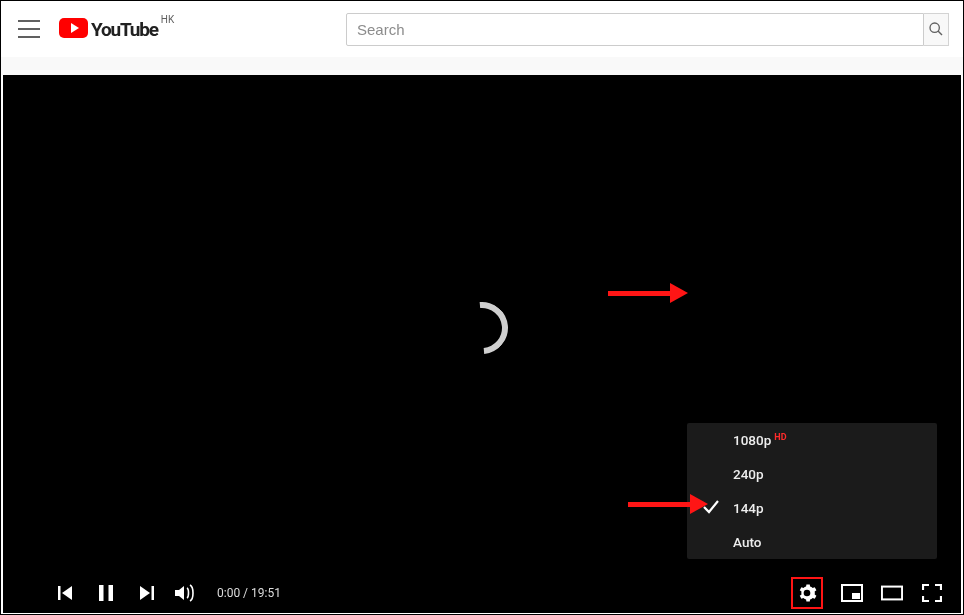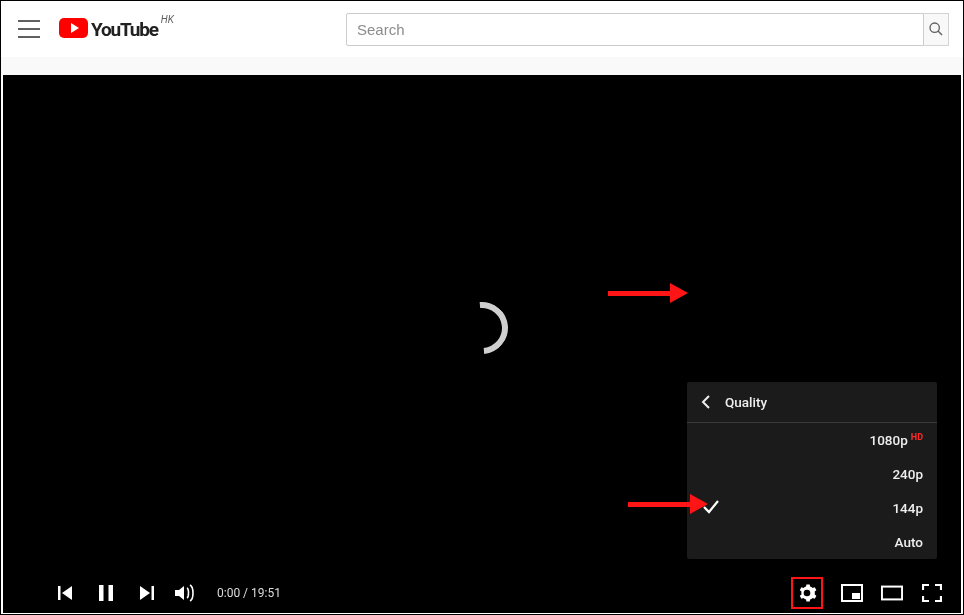--- a/index.html
+++ b/index.html
@@ -49,21 +49,20 @@
       letter-spacing: -1.2px;
       font-size: 19px;
       margin-left: 3px;
       color: #212121;
     }
     .logo-region {
       font-size: 10px;
       color: #606060;
       margin-left: 3px;
       margin-top: -4px;
-      font-style: italic;
     }
     .search-wrap {
       margin-left: auto;
       display: flex;
       align-items: center;
     }
     .search-input {
       width: 578px;
       height: 33px;
       border: 1px solid #ccc;
@@ -151,21 +150,20 @@
       font-weight: 500;
       cursor: pointer;
     }
     .qm-item {
       display: flex;
       align-items: center;
       padding: 9px 14px 9px 16px;
       gap: 14px;
       cursor: pointer;
       font-weight: 500;
-      justify-content: space-between;
     }
     .qm-check {
       width: 16px; height: 16px;
     }
     .qm-hd {
       color: #ff2b2b;
       font-size: 9px;
       font-weight: 700;
       margin-left: 3px;
       position: relative; top: -5px;
@@ -215,26 +213,20 @@
     </div>
   </div>
 </div>
 
 <div class="content-gap"></div>
 
 <div class="player">
   <div class="spinner"></div>
 
   <div class="quality-menu">
-    <div class="qm-header">
-      <svg width="10" height="14" viewBox="0 0 10 14">
-          <path d="M8 1L2 7l6 6" stroke="#eee" stroke-width="2" fill="none"></path>
-        </svg>
-      <span>Quality</span>
-    </div>
     <div id="qm-list">
         <div class="qm-item">
           <span class="qm-check"></span>
           <span>1080p<span class="qm-hd">HD</span></span>
         </div>
         <div class="qm-item">
           <span class="qm-check"></span>
           <span>240p</span>
         </div>
         <div class="qm-item">

